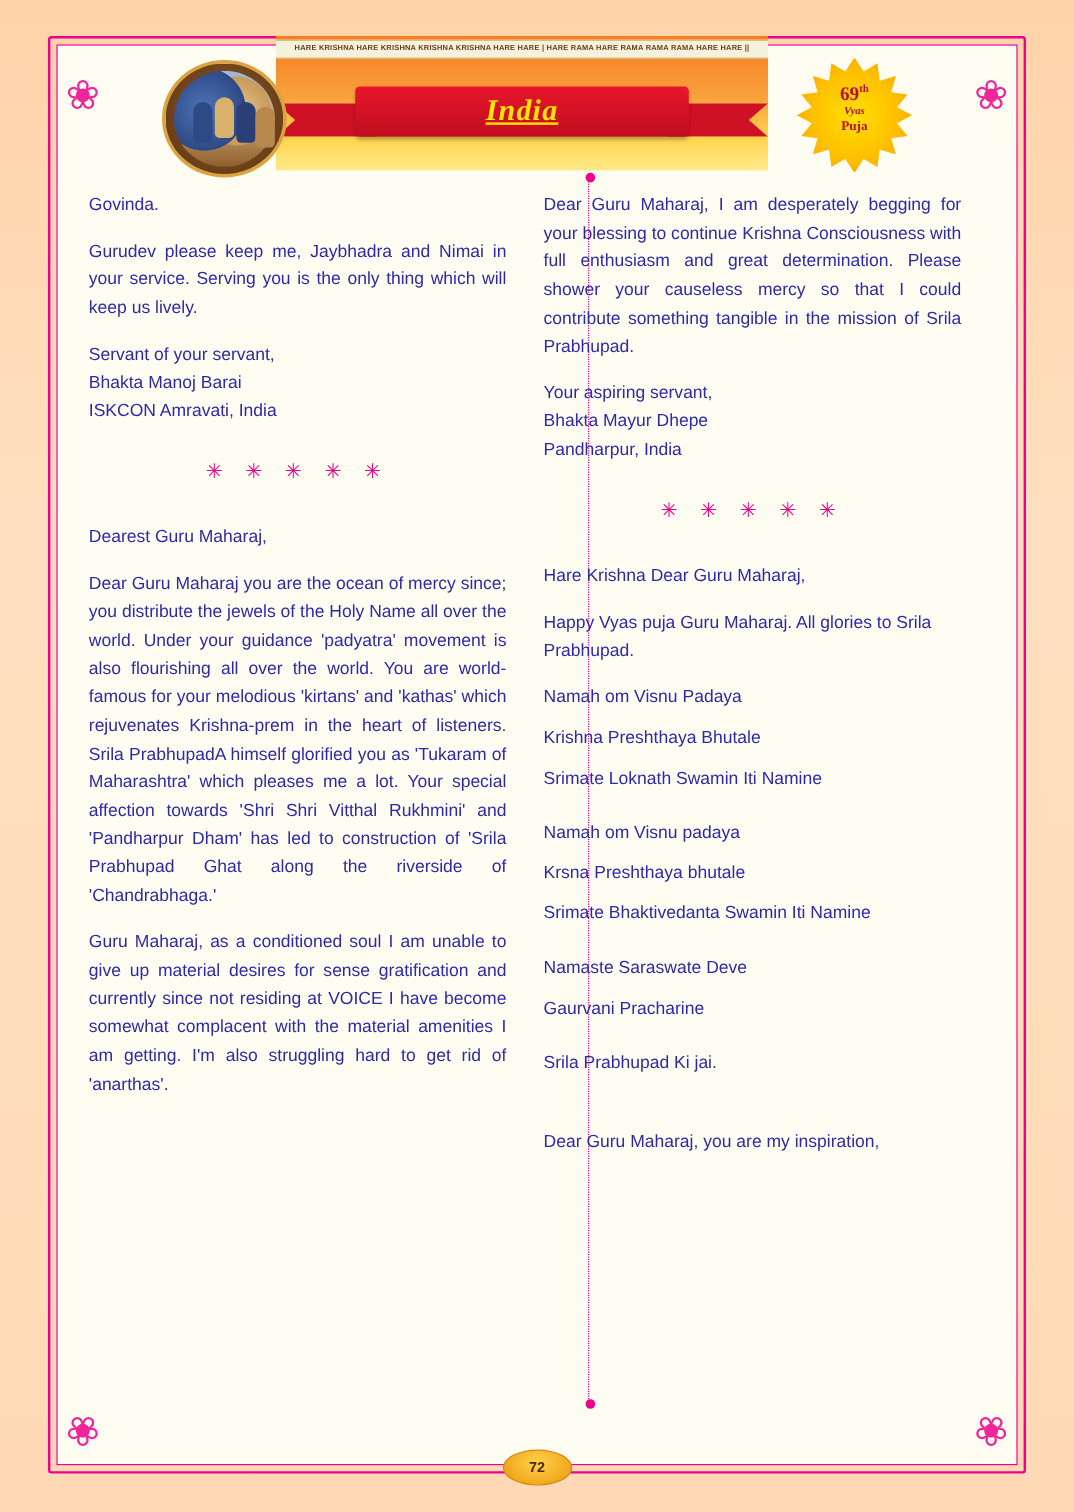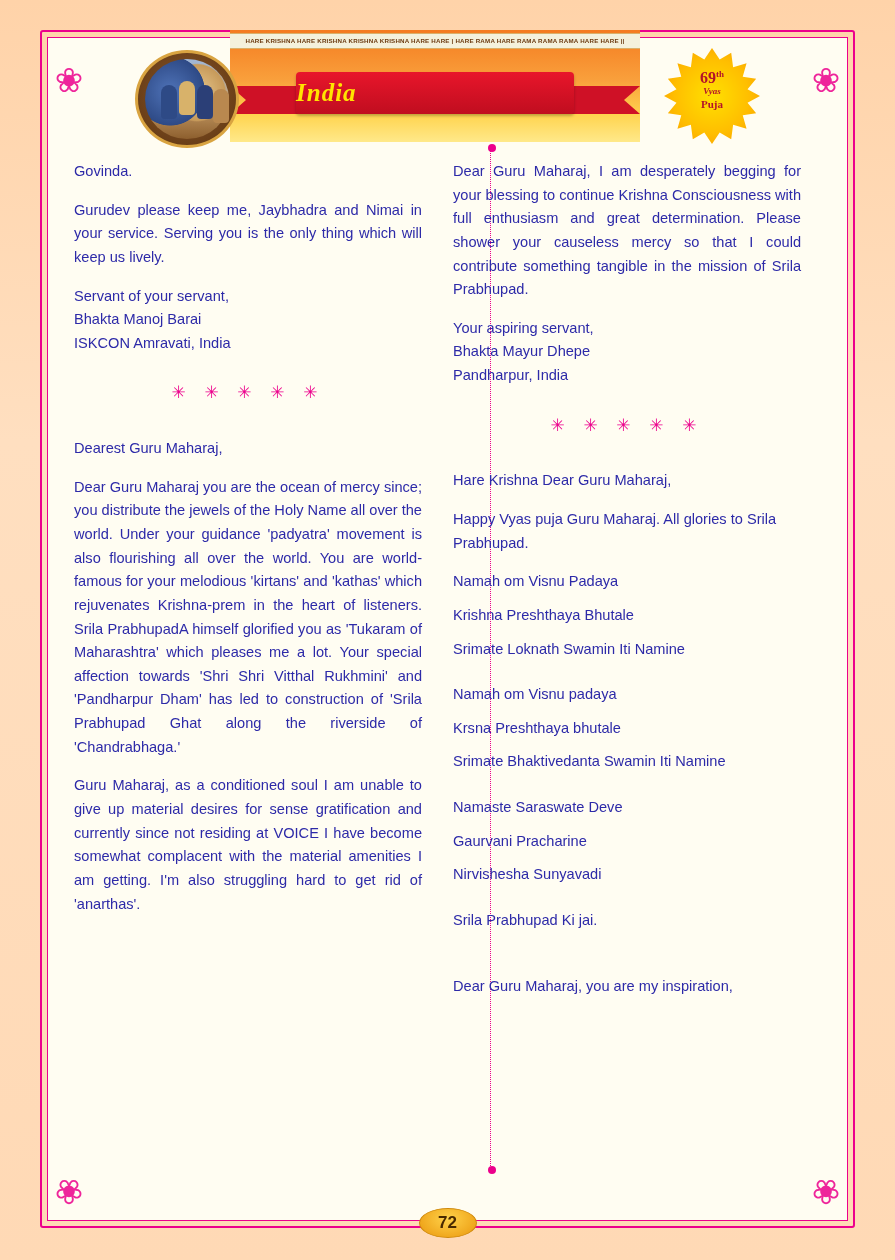--- a/index.html
+++ b/index.html
@@ -100,22 +100,24 @@
     background: linear-gradient(180deg,#e8162b 0%, #c00d1f 100%);
     border-radius: 4px;
     box-shadow: 0 2px 3px rgba(0,0,0,.25);
   }
   .ribbon-main .title {
     color: #ffe400;
     font-family: "Liberation Serif", serif;
     font-weight: bold;
     font-style: italic;
     font-size: 25px;
+    text-align: center;
     line-height: 42px;
     letter-spacing: 1px;
+    text-decoration: underline;
   }
   
   .medallion-left {
     position: absolute;
     left: 0; top: 20px;
     width: 98px; height: 92px;
     border-radius: 50%;
     background: radial-gradient(circle at 50% 45%, #8c5a2b 0%, #6b3f18 70%, #4a2a0d 100%);
     border: 3px solid #d9a441;
     overflow: hidden;
@@ -220,21 +222,21 @@
     position: absolute;
     left: 50%;
     transform: translateX(-50%);
     bottom: 22px;
     width: 56px; height: 28px;
     border-radius: 50%;
     background: radial-gradient(ellipse at 50% 35%, #ffd24a 0%, #f0a81e 70%, #e09310 100%);
     border: 1px solid #d08a0c;
     color: #4a2a00;
     font-weight: bold;
-    font-size: 17px;
+    font-size: 12px;
     text-align: center;
     line-height: 28px;
   }
 </style>
 </head>
 <body>
 
 <div class="page">
 
   <div class="border-outer"></div>
@@ -313,21 +315,20 @@
 
       <div class="verse-block">
         <p class="verse-line">Namah om Visnu padaya</p>
         <p class="verse-line"> Krsna Preshthaya bhutale</p>
         <p class="verse-line">Srimate Bhaktivedanta Swamin Iti Namine</p>
       </div>
 
       <div class="verse-block">
         <p class="verse-line">Namaste Saraswate Deve</p>
         <p class="verse-line"> Gaurvani Pracharine</p>
-        <p class="verse-line">Nirvishesha Sunyavadi</p>
       </div>
 
       <p class="left-align" style="margin-top:8px;">Srila Prabhupad Ki jai.</p>
       <p class="left-align" style="margin-top:42px;">Dear Guru Maharaj, you are my inspiration,</p>
     </div>
 
   </div>
 
   <div class="page-num">72</div>
 

